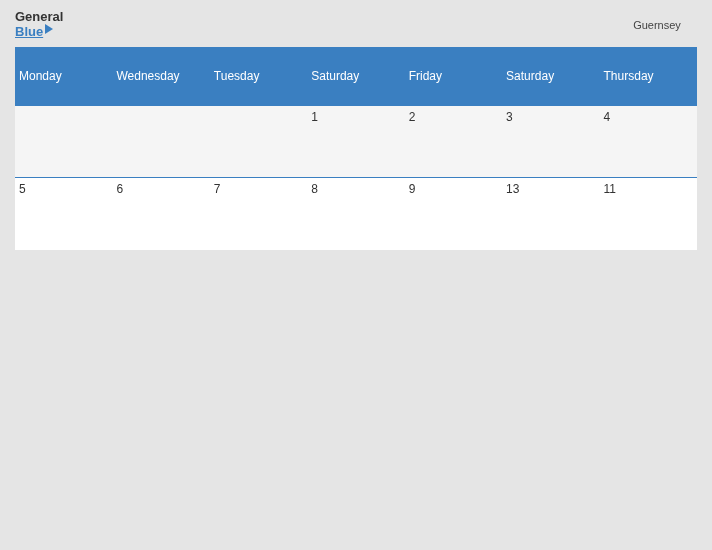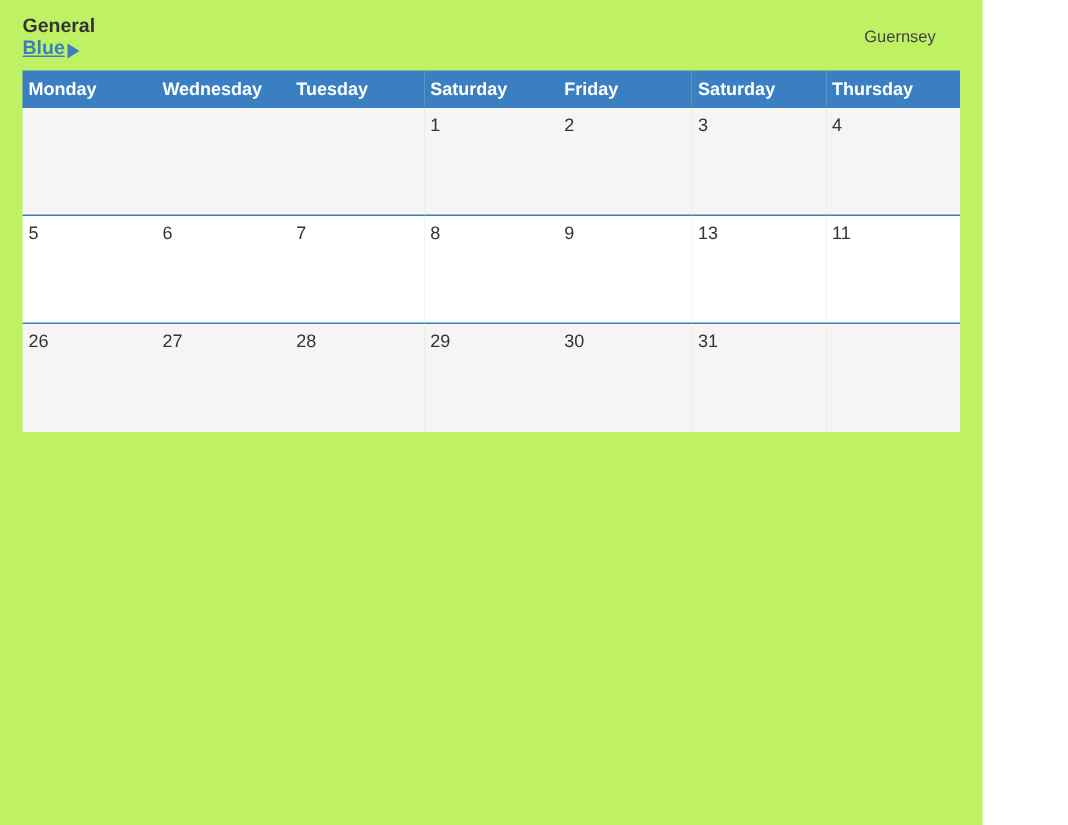--- a/index.html
+++ b/index.html
@@ -4,23 +4,23 @@
   <style>
     * { margin: 0; padding: 0; box-sizing: border-box; }
     body {
       width: 712px;
       height: 550px;
       background: #fff;
       font-family: Arial, sans-serif;
       overflow: hidden;
     }
     .page {
-      width: 655px;
+      width: 712px;
       height: 550px;
-      background: #bef264;
+      background: #e5e5e5;
       padding: 10px 15px;
     }
     
     .header {
       display: flex;
       align-items: center;
       justify-content: space-between;
       margin-bottom: 8px;
     }
     .logo {
@@ -32,21 +32,21 @@
       font-size: 13px;
       font-weight: bold;
       color: #333;
       line-height: 1.1;
     }
     .logo-blue {
       font-size: 13px;
       font-weight: bold;
       color: #3a7fc1;
       display: flex;
-      align-items: flex-end;
+      align-items: flex-start;
       text-decoration: underline;
     }
     .logo-triangle {
       width: 0;
       height: 0;
       border-left: 8px solid #3a7fc1;
       border-top: 5px solid transparent;
       border-bottom: 5px solid transparent;
       margin-left: 2px;
       display: inline-block;
@@ -66,22 +66,22 @@
     }
     
     .calendar {
       width: 100%;
       border-collapse: collapse;
     }
     .calendar thead tr th {
       background: #3a7fc1;
       color: #fff;
       font-size: 12px;
-      font-weight: bold;
-      padding: 5px 4px;
+      font-weight: normal;
+      padding: 22px 4px;
       text-align: left;
       border: none;
     }
     .calendar tbody tr td {
       border-top: 1.5px solid #3a7fc1;
       vertical-align: top;
       padding: 4px 4px 2px 4px;
       width: 14.28%;
       height: 72px;
       background: #fff;
@@ -140,24 +140,15 @@
         </tr>
         <tr>
           <td><span class="day-num">5</span></td>
           <td><span class="day-num">6</span></td>
           <td><span class="day-num">7</span></td>
           <td><span class="day-num">8</span></td>
           <td><span class="day-num">9</span></td>
           <td><span class="day-num">13</span></td>
           <td><span class="day-num">11</span></td>
         </tr>
-        <tr>
-          <td><span class="day-num">26</span></td>
-          <td><span class="day-num">27</span></td>
-          <td><span class="day-num">28</span></td>
-          <td><span class="day-num">29</span></td>
-          <td><span class="day-num">30</span></td>
-          <td><span class="day-num">31</span></td>
-          <td></td>
-        </tr>
       </tbody>
   </table>
 </div>
 
 </body></html>

